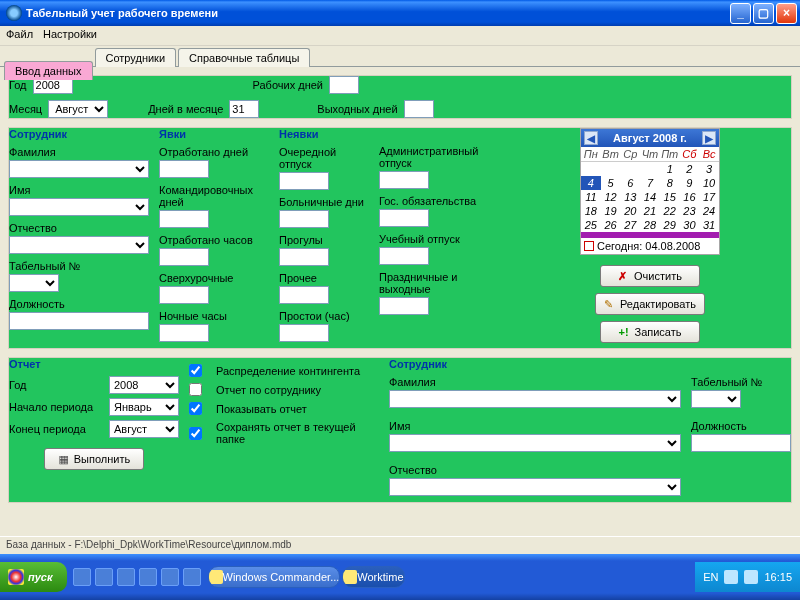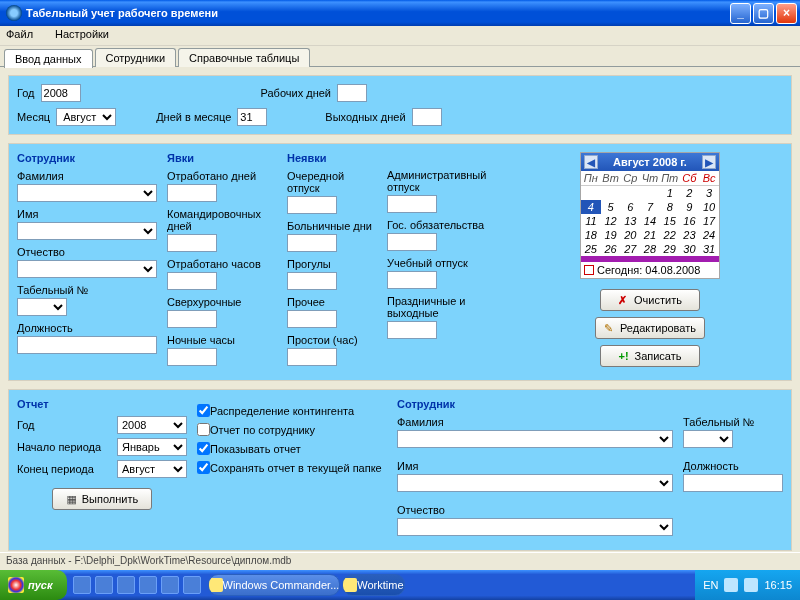--- a/index.html
+++ b/index.html
@@ -7,30 +7,30 @@
 
 .window { position: absolute; inset: 0; background: #ece9d8; display: flex; flex-direction: column; }
 
 .titlebar { height: 26px; background: linear-gradient(to bottom, #0059e5 0%, #3d91ff 8%, #0050d8 45%, #0050d8 85%, #003db0 100%); display: flex; align-items: center; padding: 0 3px 0 6px; color: white; font-weight: bold; font-size: 12px; }
 .titlebar .app-icon { width: 16px; height: 16px; margin-right: 4px; background: radial-gradient(circle, #8cf 30%, #048 70%); border-radius: 50%; }
 .titlebar .title { flex: 1; }
 .titlebar .btns { display: flex; gap: 2px; }
 .titlebar .winbtn { width: 21px; height: 21px; border: 1px solid #fff; border-radius: 3px; background: linear-gradient(to bottom,#7eb1ff,#2565d0); display:flex;align-items:center;justify-content:center;color:#fff;font-weight:bold;font-size:12px; }
 .titlebar .winbtn.close { background: linear-gradient(to bottom,#ff9e89,#e2360b); }
 
-.menubar { height: 20px; background: #ece9d8; padding: 2px 6px; display: flex; gap: 22px; border-bottom: 1px solid #d6d3c6; }
+.menubar { height: 20px; background: #ece9d8; padding: 2px 6px; display: flex; gap: 10px; border-bottom: 1px solid #d6d3c6; }
 .menubar span { cursor: default; }
 
 .tabs { display: flex; padding: 2px 4px 0 4px; }
 .tab { padding: 3px 10px; border: 1px solid #919b9c; border-bottom: none; background: #f5f4ea; margin-right: 2px; border-radius: 3px 3px 0 0; position:relative; }
-.tab.active { background: #ffffff; z-index: 2; top:1px; }
+.tab.active { background: #f9a8d4; z-index: 2; top:13px; }
 
 .content { flex: 1; background: #ece9d8; padding: 8px; display:flex; flex-direction:column; gap:8px; border-top:1px solid #919b9c; margin-top:-1px; overflow:hidden; }
 
-.panel { border: 1px solid #d6d0c0; background: #7dd3fc; padding: 8px; }
+.panel { border: 1px solid #d6d0c0; background: #22c55e; }
 
 .row1 { display:flex; gap:40px; align-items:center; }
 .row1 .pair { display:flex; align-items:center; gap:6px; }
 .row1 input, .row1 select { height: 18px; border:1px solid #7f9db9; background:#fff; padding: 1px 2px; }
 
 .main-grid { display:flex; gap:10px; }
 .group { }
 .group-title { color:#0033aa; font-weight:bold; margin-bottom:6px; }
 .field { display:flex; flex-direction:column; margin-bottom:6px; }
 .field label { margin-bottom:2px; }
@@ -53,26 +53,26 @@
 .ico { width:12px;height:12px;display:inline-block; }
 .ico-x { color:#c00; font-weight:bold; }
 .ico-edit { color:#b07000; }
 .ico-add { color:#090; font-weight:bold; }
 .ico-exec { color:#444; }
 
 .bottom-panel { display:flex; gap:10px; }
 .bottom-group { flex:1; }
 .report-fields { display:grid; grid-template-columns: auto 70px; gap:4px 6px; align-items:center; }
 .report-fields select{ height:18px; border:1px solid #7f9db9; background:#fff; }
-.options .opt { display:flex; align-items:center; gap:0; margin:6px 0; }
+.options .opt { display:flex; align-items:center; gap:14px; margin:6px 0; }
 .options input[type="checkbox"]{ width:13px;height:13px; }
 
 .statusbar { height:18px; background:#ece9d8; border-top:1px solid #fff; padding:2px 6px; font-size:10px; color:#444; }
 
-.taskbar { height:30px; background:linear-gradient(to bottom,#3d91ff 0%,#225ad6 15%,#225ad6 85%,#1441a3 100%); display:flex; align-items:center; color:#fff; font-size:11px; }
+.taskbar { height:46px; background:linear-gradient(to bottom,#3d91ff 0%,#225ad6 15%,#225ad6 85%,#1441a3 100%); display:flex; align-items:center; color:#fff; font-size:11px; }
 .startbtn { height:30px; padding:0 14px 0 8px; background:linear-gradient(to bottom,#58bd36,#2b8a10); display:flex;align-items:center;gap:4px; font-weight:bold; font-style:italic; border-radius:0 10px 10px 0; }
 .startbtn .orb { width:16px;height:16px;background:radial-gradient(circle,#fff,#e33 40%,#33d 60%,#fe3 80%);border-radius:2px; }
 .ql { display:flex; gap:4px; padding:0 6px; }
 .ql .qi { width:18px;height:18px;background:#4a7fd8;border:1px solid #6a9ff8;border-radius:2px; }
 .task { height:22px; padding:0 0; margin:0 1px; background:linear-gradient(to bottom,#5a8ee8,#3a6ecb); border:1px solid #2a5fbd; border-radius:10px; display:flex;align-items:center;gap:0; max-width:150px; overflow:hidden; white-space:nowrap; }
 .task.active { background:linear-gradient(to bottom,#2a5fbd,#1a4fad); }
 .task .ti { width:14px;height:14px;background:#ffe877;border-radius:2px; }
 .tray { margin-left:auto; height:30px; background:linear-gradient(to bottom,#15a6f0,#0d87d0); padding:0 8px; display:flex;align-items:center;gap:6px; }
 .tray .ti { width:14px;height:14px;background:#bde6ff;border-radius:2px; }
 </style>

